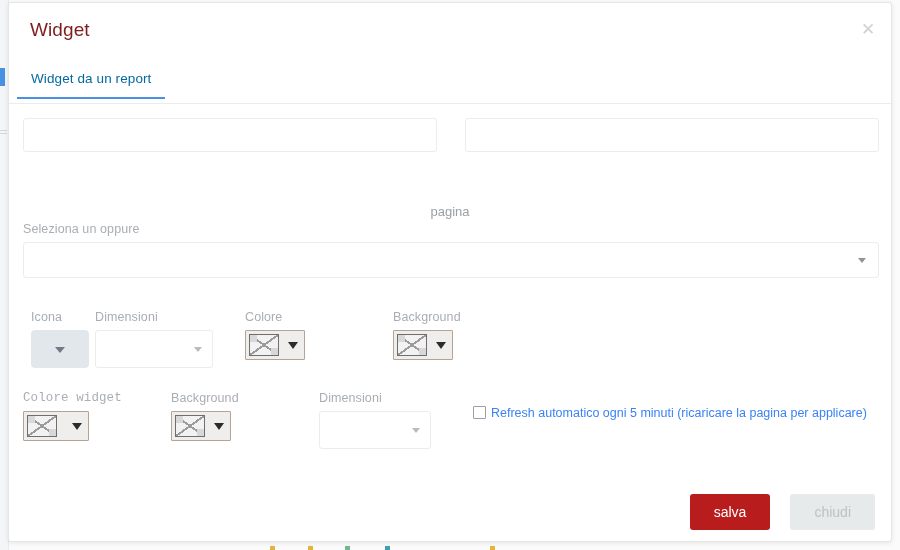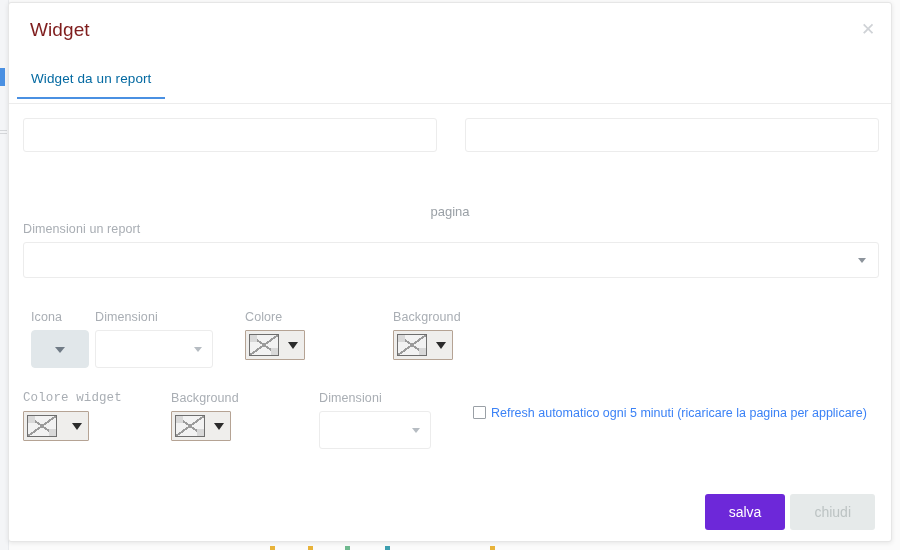--- a/index.html
+++ b/index.html
@@ -358,21 +358,21 @@
     height: 36px;
     line-height: 36px;
     padding: 0 24px;
     border: none;
     border-radius: 3px;
     font-size: 14px;
     cursor: pointer;
     font-family: "Liberation Sans", sans-serif;
     vertical-align: middle;
   }
-  .btn-save { background: #6d28d9; color: #ffffff; margin-right: 5px; }
+  .btn-save { background: #b91c1c; color: #ffffff; margin-right: 20px; }
   .btn-close { background: #e6eaea; color: #bcc3c3; }
 </style>
 </head>
 <body>
 
 <div class="page-behind">
   <div class="behind-strip"></div>
   <div class="behind-accent"></div>
   <div class="behind-tick"></div>
   <div class="behind-tick2"></div>
@@ -404,21 +404,21 @@
         <input class="text-input" type="text" value="" style="">
       </div>
       <div class="col-right">
         <input class="text-input" type="text" value="" style="">
       </div>
     </div>
 
     <div class="oppure">pagina</div>
 
     <div class="row-report">
-      <span class="field-label">Dimensioni un report</span>
+      <span class="field-label">Seleziona un oppure</span>
       <div class="select-box">
         <span class="caret"></span>
       </div>
     </div>
 
     <div class="ctrl-row" style="top:206px;">
 
       <div class="ctrl" style="left:22px;">
         <span class="field-label">Icona</span>
         <div class="btn-gray">

